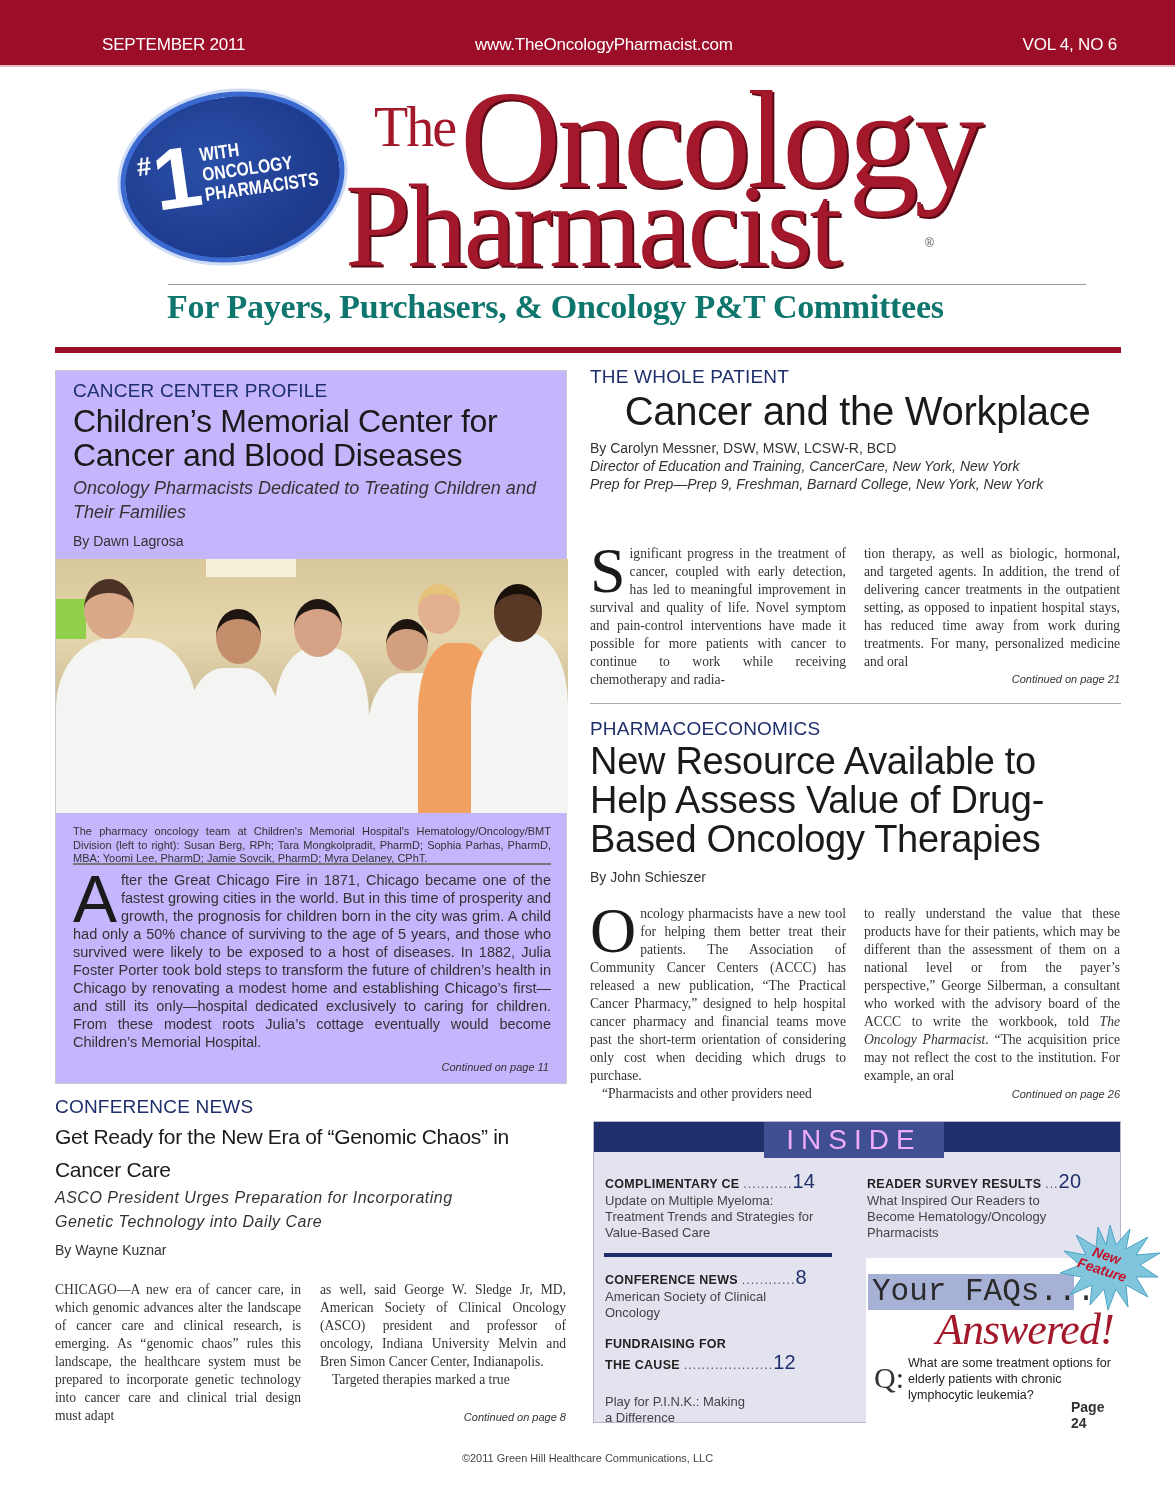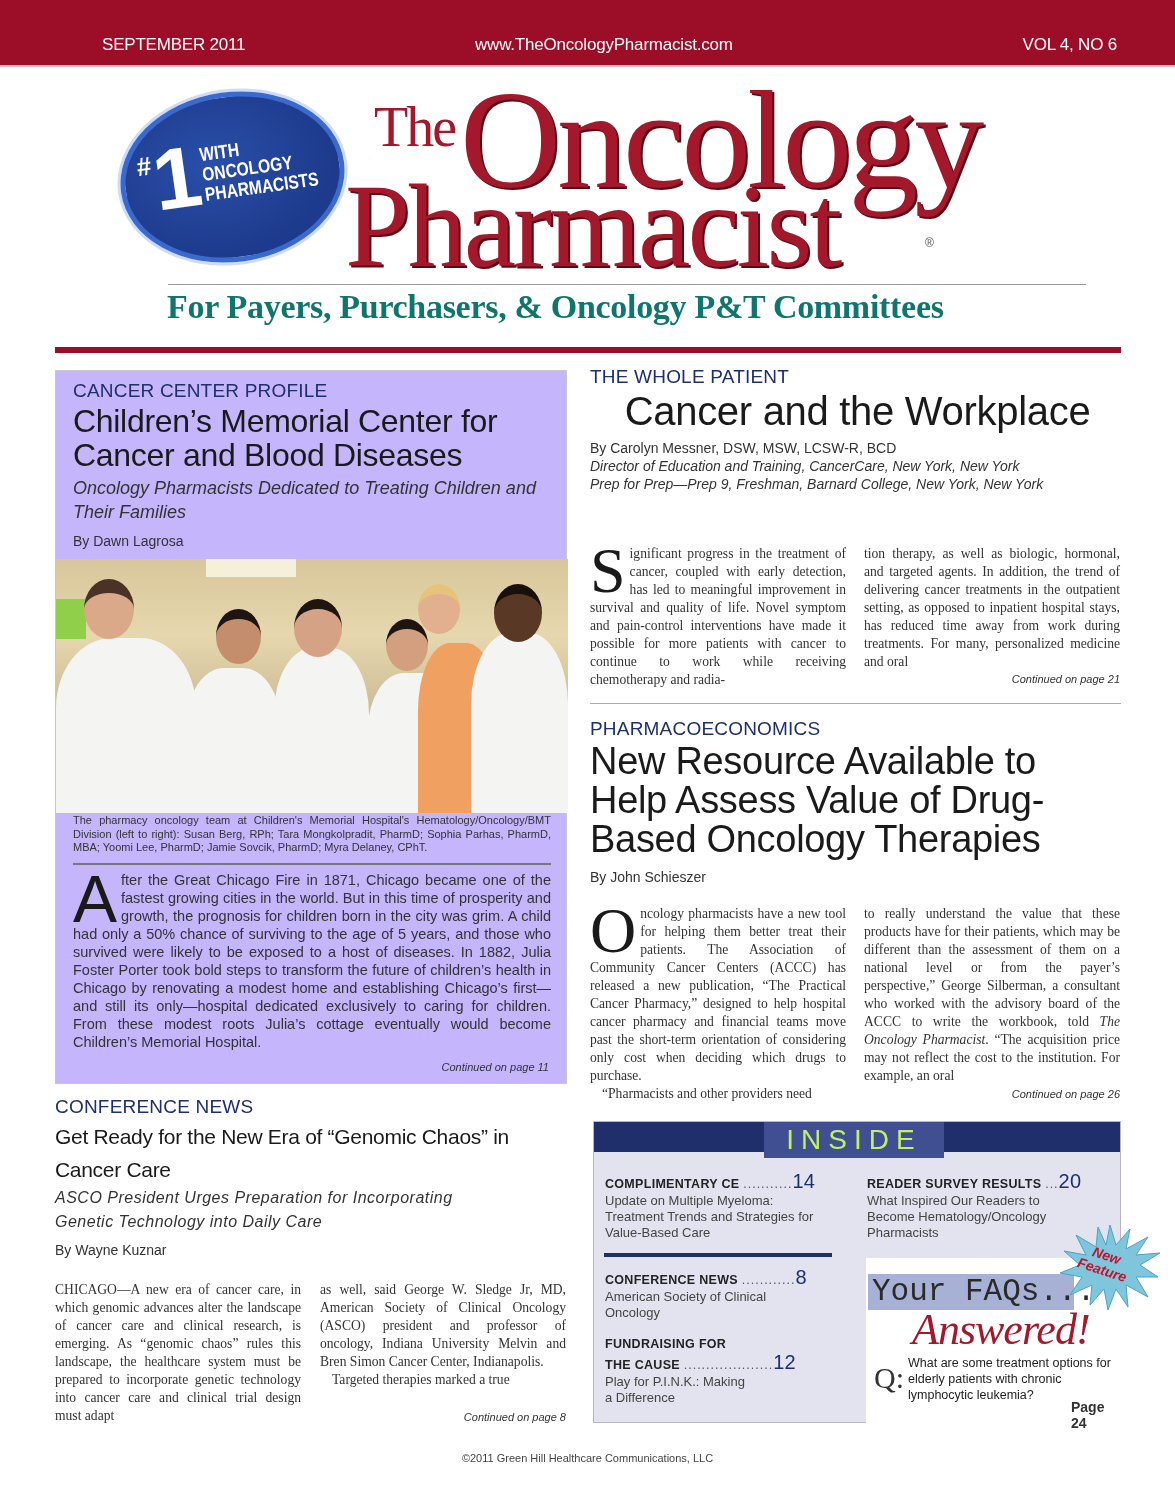--- a/index.html
+++ b/index.html
@@ -36,45 +36,45 @@
 
   .profile { position: absolute; left: 55px; top: 370px; width: 512px; height: 714px; background: #c4b5fd; border: 1px solid #c9c9c9; }
   .profile .kicker { position: absolute; left: 17px; top: 9px; }
   .profile .headline { position: absolute; left: 17px; top: 33px; width: 490px; font-size: 32px; }
   .profile .deck { position: absolute; left: 17px; top: 105px; width: 480px; }
   .profile .byline { position: absolute; left: 17px; top: 162px; }
   .photo { position: absolute; left: 0; top: 188px; width: 512px; height: 254px; overflow: hidden;
     background: linear-gradient(180deg, #d8c79a 0%, #e6d7ae 30%, #cfc09a 55%, #bfb296 100%); }
   .photo .coat { position: absolute; bottom: 0; background: #f4f4f2; border-radius: 40% 40% 0 0; }
   .photo .head { position: absolute; border-radius: 50%; }
-  .caption { position: absolute; left: 17px; top: 443px; width: 478px; font-size: 11px; line-height: 13.5px; color: #333; text-align: justify; }
+  .caption { position: absolute; left: 17px; top: 454px; width: 478px; font-size: 11px; line-height: 13.5px; color: #333; text-align: justify; }
   .cap-rule { position: absolute; left: 17px; top: 492px; width: 478px; height: 2px; background: #777; }
   .profile-body { position: absolute; left: 17px; top: 500px; width: 478px; font-size: 14.5px; line-height: 18px; color: #333; text-align: justify; }
   .dropcap-a { float: left; font-size: 66px; line-height: 52px; margin: 2px 4px 0 0; color: #1a1a1a; }
   .profile .cont { position: absolute; right: 17px; top: 690px; }
 
   .sec { position: absolute; }
   .colbody { position: absolute; }
   .dropcap-serif { float: left; font-family: "Liberation Serif", serif; font-size: 64px; line-height: 48px; margin: 2px 4px 0 0; color: #1a1a1a; }
 
   .hr-gray { position: absolute; height: 1px; background: #aaa; }
 
   .inside { position: absolute; left: 593px; top: 1121px; width: 528px; height: 302px; background: #e3e3ef; border: 1px solid #b7b7c9; }
   .inside-bar { position: absolute; left: 0; top: 0; width: 526px; height: 30px; background: #1f2f6b; }
-  .inside-title { position: absolute; left: 170px; top: 0; width: 180px; height: 36px; background: #3f4f91; color: #bef264; font-size: 28px; letter-spacing: 7px; text-align: center; line-height: 36px; }
+  .inside-title { position: absolute; left: 170px; top: 0; width: 180px; height: 36px; background: #3f4f91; color: #f0abfc; font-size: 28px; letter-spacing: 7px; text-align: center; line-height: 36px; }
   .tocitem { position: absolute; }
   .toc-head { font-size: 12.5px; font-weight: bold; color: #222; letter-spacing: 0.3px; white-space: nowrap; }
   .toc-dots { color: #555; font-weight: normal; letter-spacing: 1px; }
   .toc-page { font-size: 20px; color: #1f2f6b; font-weight: normal; }
   .toc-desc { font-size: 13px; line-height: 16px; color: #444; }
   .toc-rule { position: absolute; left: 10px; top: 131px; width: 228px; height: 4px; background: #1f2f6b; }
 
   .faq { position: absolute; left: 866px; top: 1258px; width: 255px; height: 165px; background: #fff; }
   .faq-your { position: absolute; left: 2px; top: 16px; width: 206px; height: 36px; background: #a7b1d6; font-family: "Liberation Mono", monospace; font-size: 31px; line-height: 36px; color: #2a2a2a; padding-left: 4px; white-space: nowrap; }
-  .faq-ans { position: absolute; left: 46px; top: 46px; font-family: "Liberation Serif", serif; font-style: italic; font-size: 44px; color: #a3182b; letter-spacing: -1px; }
+  .faq-ans { position: absolute; left: 70px; top: 46px; font-family: "Liberation Serif", serif; font-style: italic; font-size: 44px; color: #a3182b; letter-spacing: -1px; }
   .faq-q { position: absolute; left: 8px; top: 103px; font-family: "Liberation Serif", serif; font-size: 30px; color: #333; }
   .faq-qtext { position: absolute; left: 42px; top: 97px; width: 215px; font-size: 12.5px; line-height: 16px; color: #222; }
   .faq-page { position: absolute; left: 205px; top: 141px; font-size: 14px; font-weight: bold; color: #333; }
   .starburst { position: absolute; left: 1060px; top: 1225px; width: 100px; height: 85px; }
   .star-txt { position: absolute; left: 1079px; top: 1248px; color: #c6112b; font-weight: bold; font-style: italic; font-size: 14px; line-height: 15px; text-align: center; transform: rotate(18deg); }
 
   .footer { position: absolute; left: 0; top: 1452px; width: 1175px; text-align: center; font-size: 11px; color: #444; }
 </style>
 </head>
 <body>
@@ -194,21 +194,21 @@
   <div class="toc-rule"></div>
 
   <div class="tocitem" style="left:11px;top:144px;width:230px;">
     <div class="toc-head"><span>CONFERENCE NEWS</span> <span class="toc-dots">............</span><span class="toc-page">8</span></div>
     <div class="toc-desc" style="width:200px;">American Society of Clinical Oncology</div>
   </div>
 
   <div class="tocitem" style="left:11px;top:215px;width:230px;">
     <div class="toc-head">FUNDRAISING FOR</div>
     <div class="toc-head"><span>THE CAUSE</span> <span class="toc-dots">....................</span><span class="toc-page">12</span></div>
-    <div class="toc-desc" style="width:150px;">Play for P.I.N.K.: Making a Difference</div>
+    <div class="toc-desc" style="width:150px;margin-top:20px;">Play for P.I.N.K.: Making a Difference</div>
   </div>
 </div>
 
 <div class="faq">
   <div class="faq-your">Your FAQs...</div>
   <div class="faq-ans">Answered!</div>
   <div class="faq-q">Q:</div>
   <div class="faq-qtext">What are some treatment options for elderly patients with chronic lymphocytic leukemia?</div>
   <div class="faq-page">Page 24</div>
 </div>

